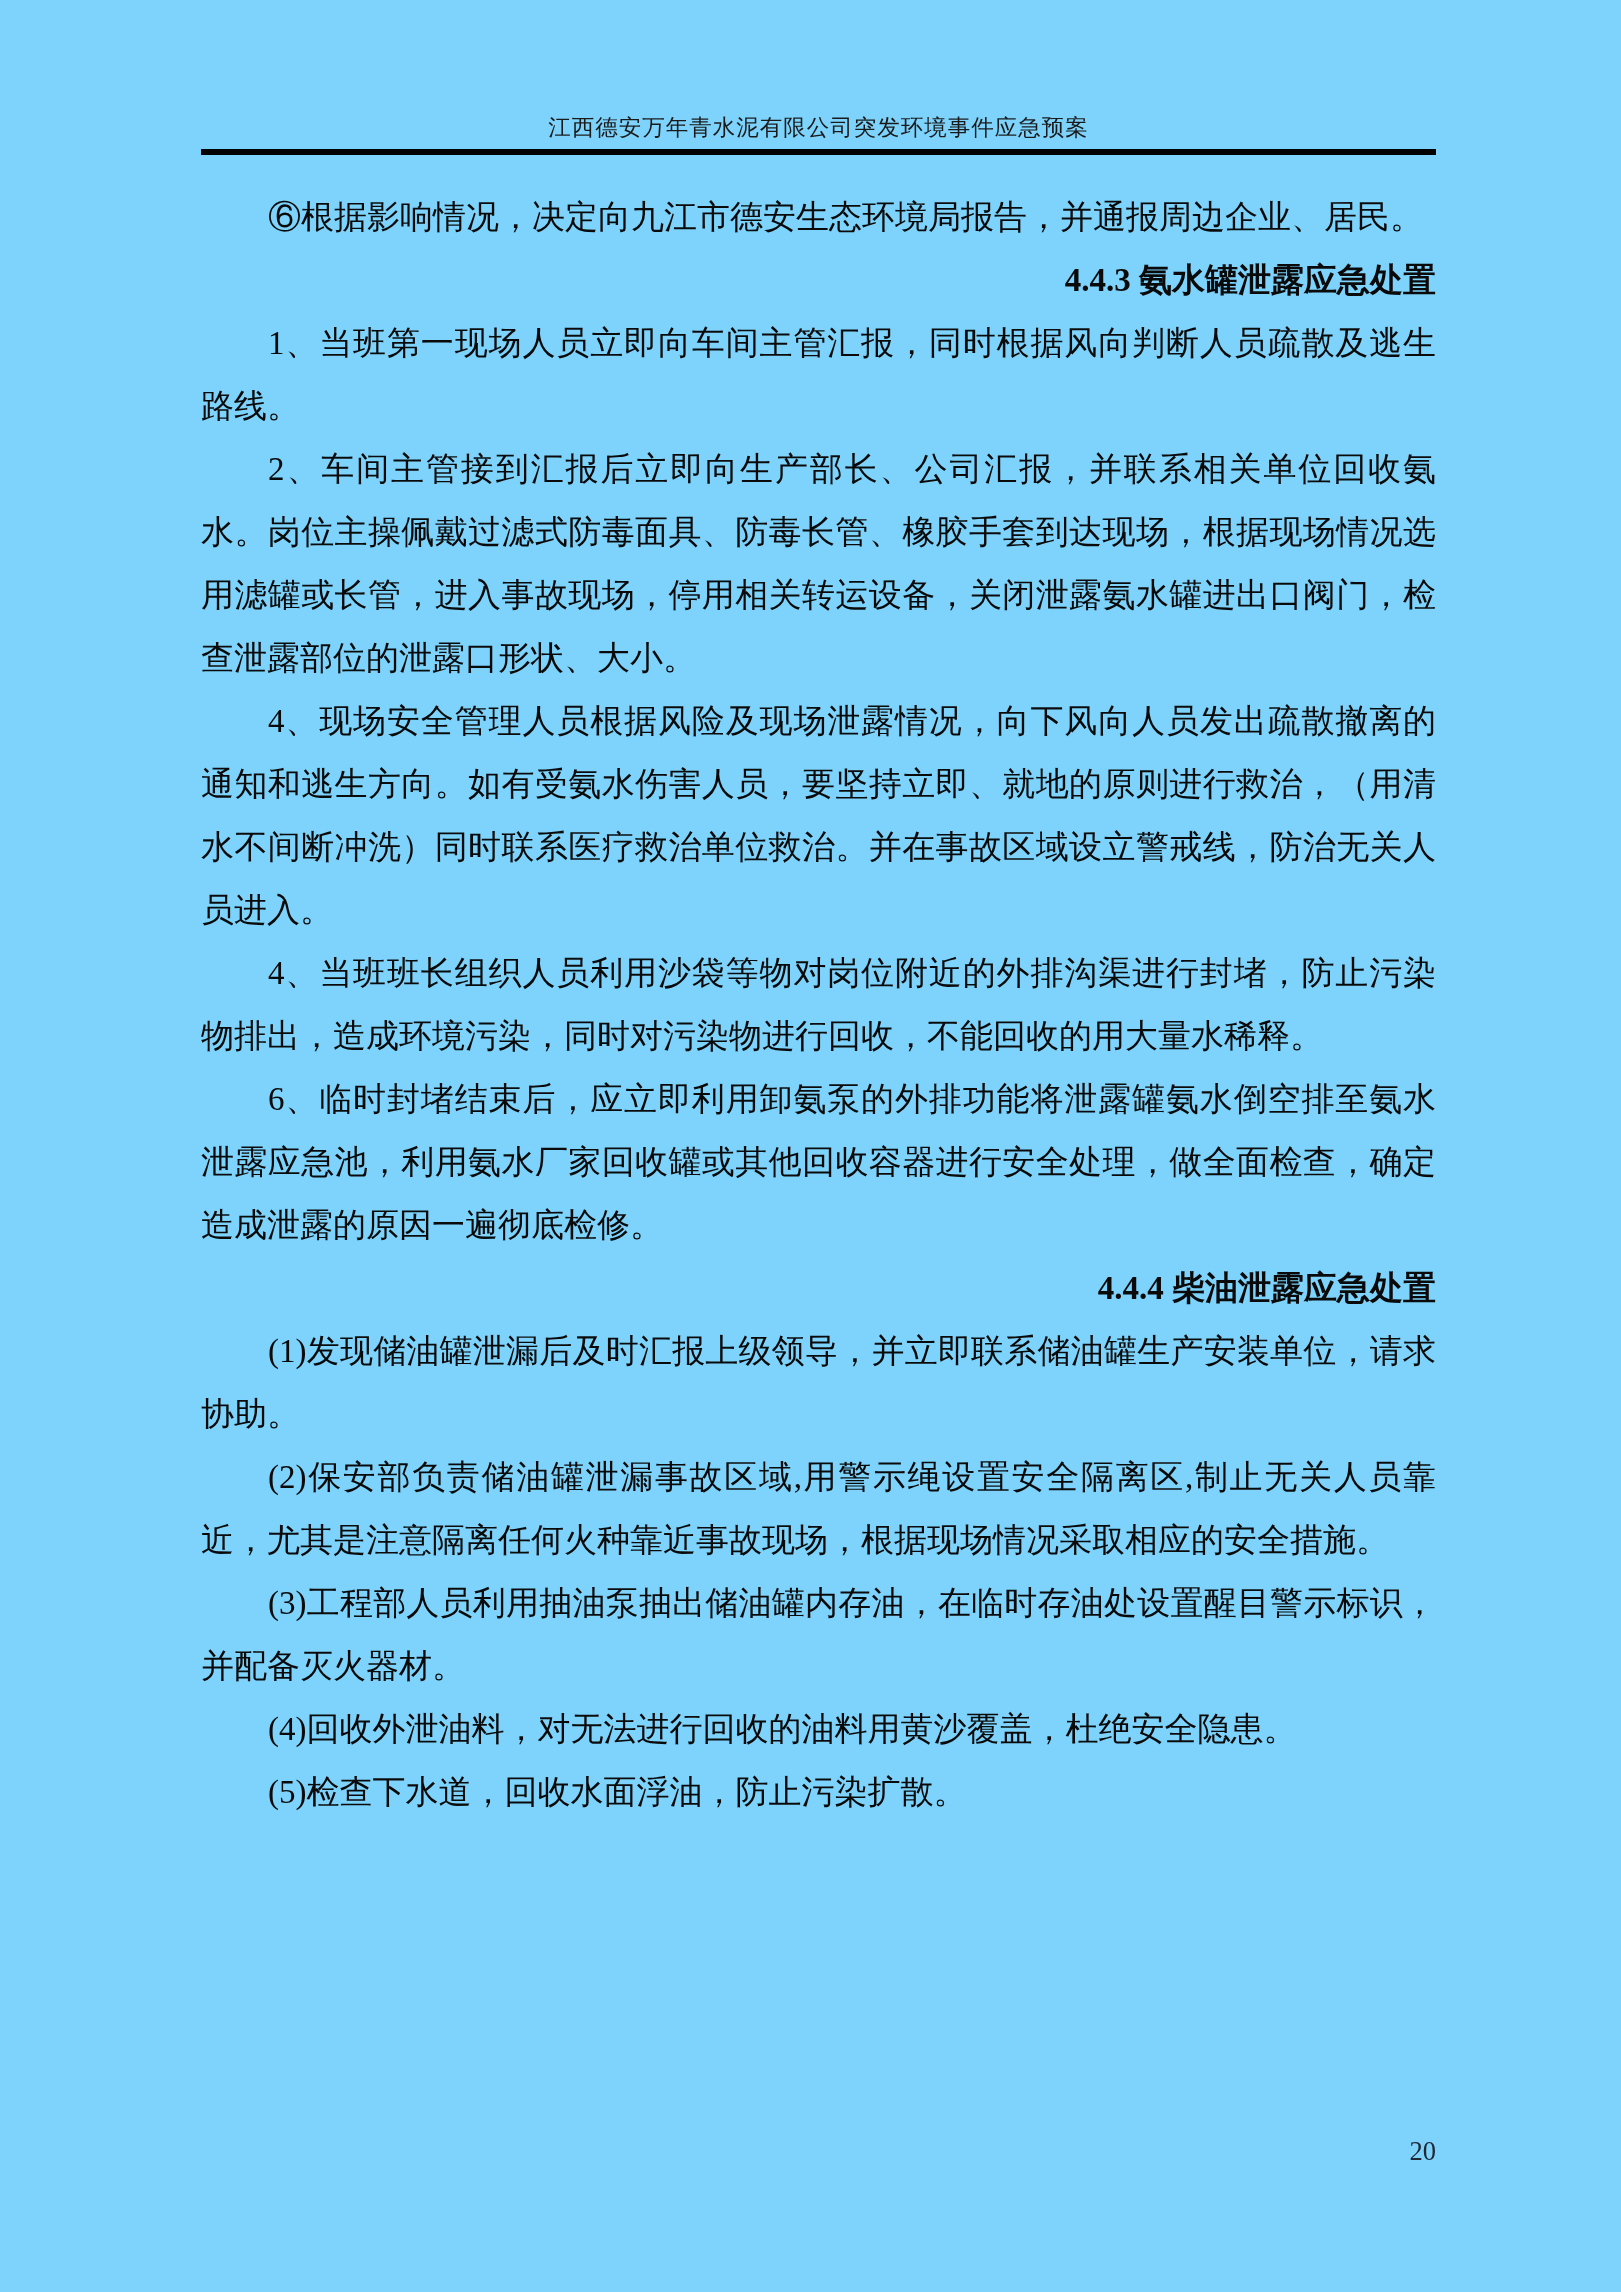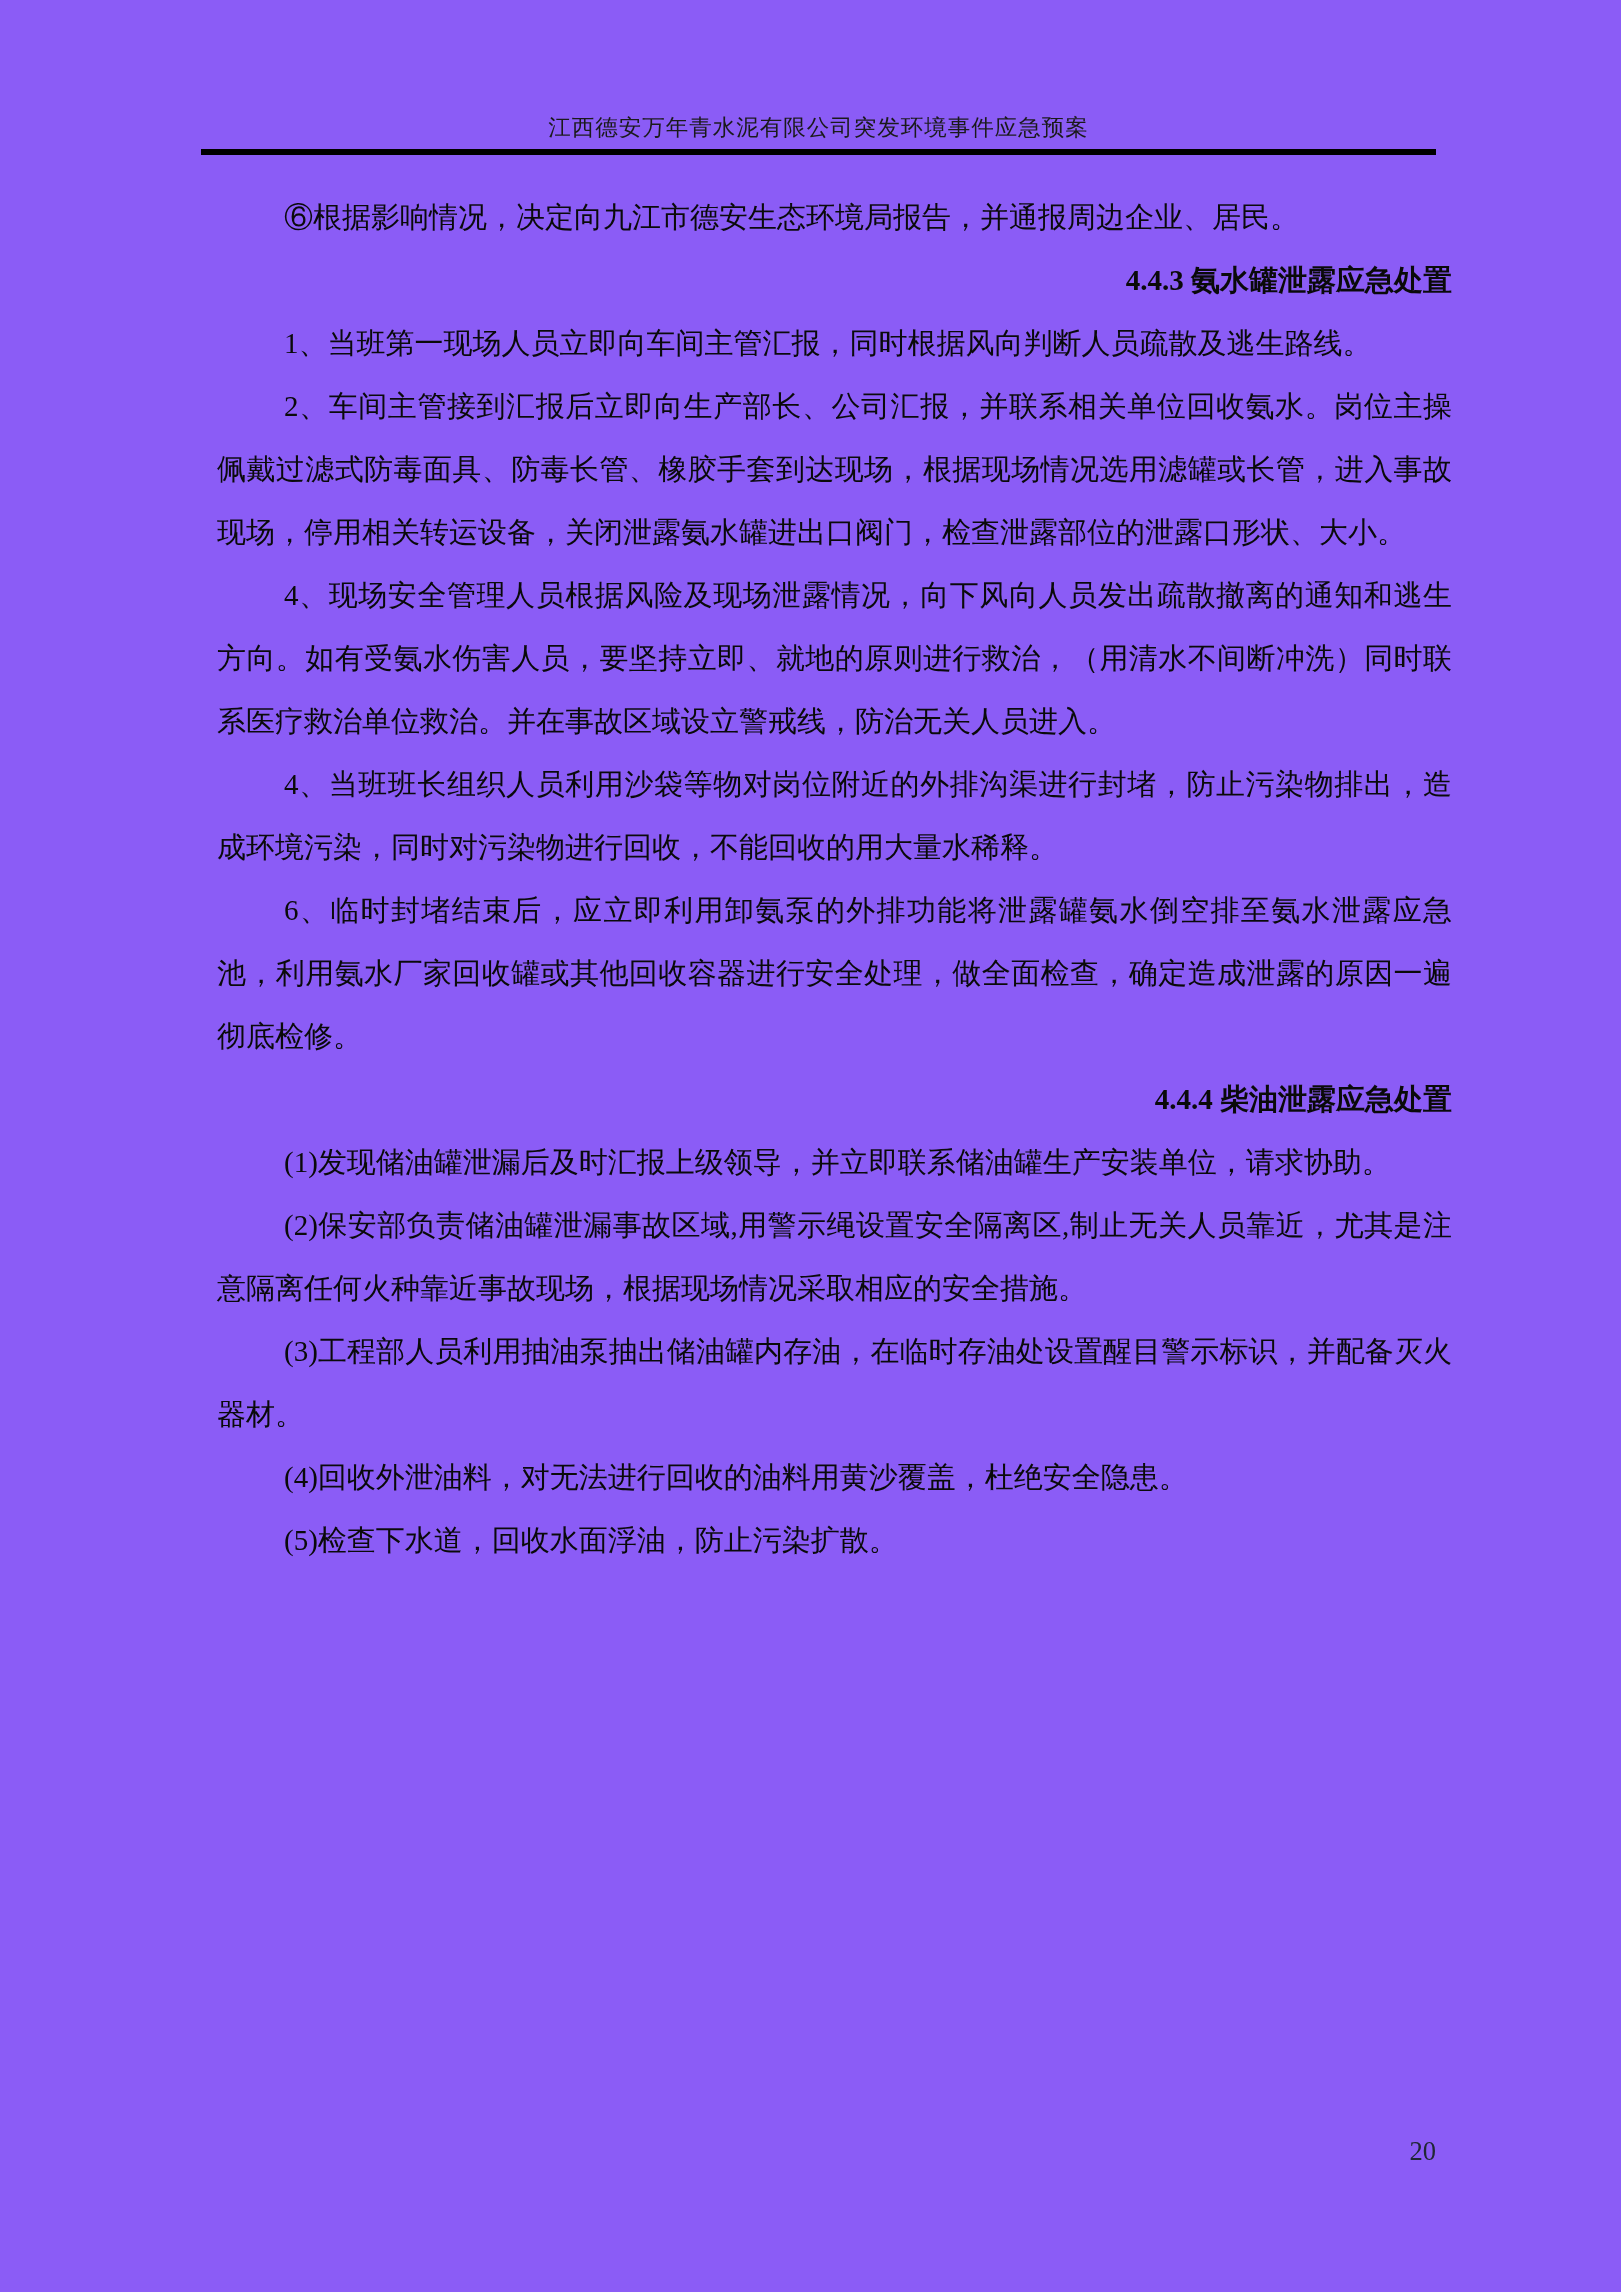--- a/index.html
+++ b/index.html
@@ -12,21 +12,21 @@
     background: #ffffff;
     position: relative;
     font-family: "Liberation Serif", "DejaVu Serif", serif;
     color: #0a0a0a;
   }
   .page {
     position: absolute;
     left: 0; top: 0;
     width: 1621px;
     height: 2293px;
-    background: #8b5cf6;
+    background: #7dd3fc;
     overflow: hidden;
   }
   .doc-header {
     position: absolute;
     left: 201px;
     top: 112px;
     width: 1235px;
     text-align: center;
   }
   .doc-header-title {
@@ -39,25 +39,24 @@
   .doc-header-rule {
     margin-top: 5.9px;
     height: 5.9px;
     background: #000000;
   }
   .doc-body {
     position: absolute;
     left: 201px;
     top: 186px;
     width: 1235px;
-    font-size: 29px;
+    font-size: 33px;
     line-height: 63px;
     text-align: justify;
     text-justify: inter-ideograph;
-    margin-left: 16px;
   }
   .doc-body p {
     margin: 0;
     padding: 0;
     text-indent: 67px;
   }
   .doc-body p.heading {
     font-weight: 700;
     text-align: right;
   }

